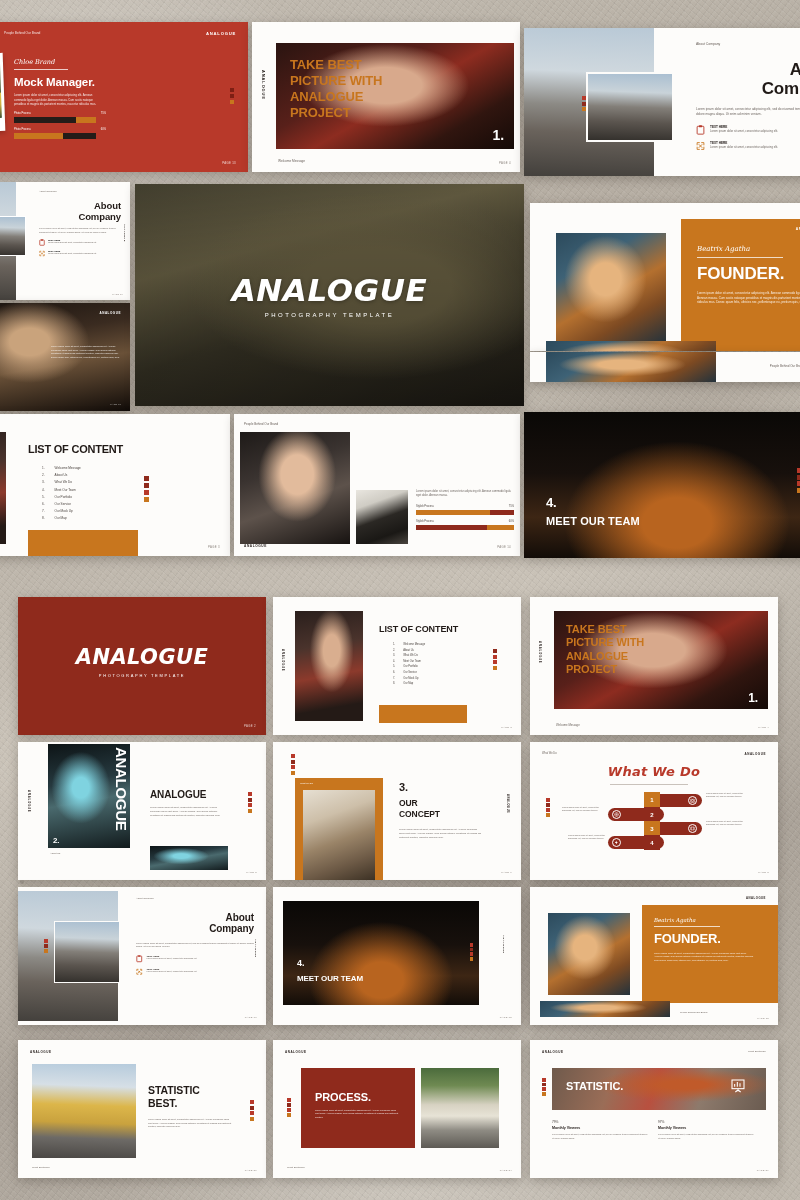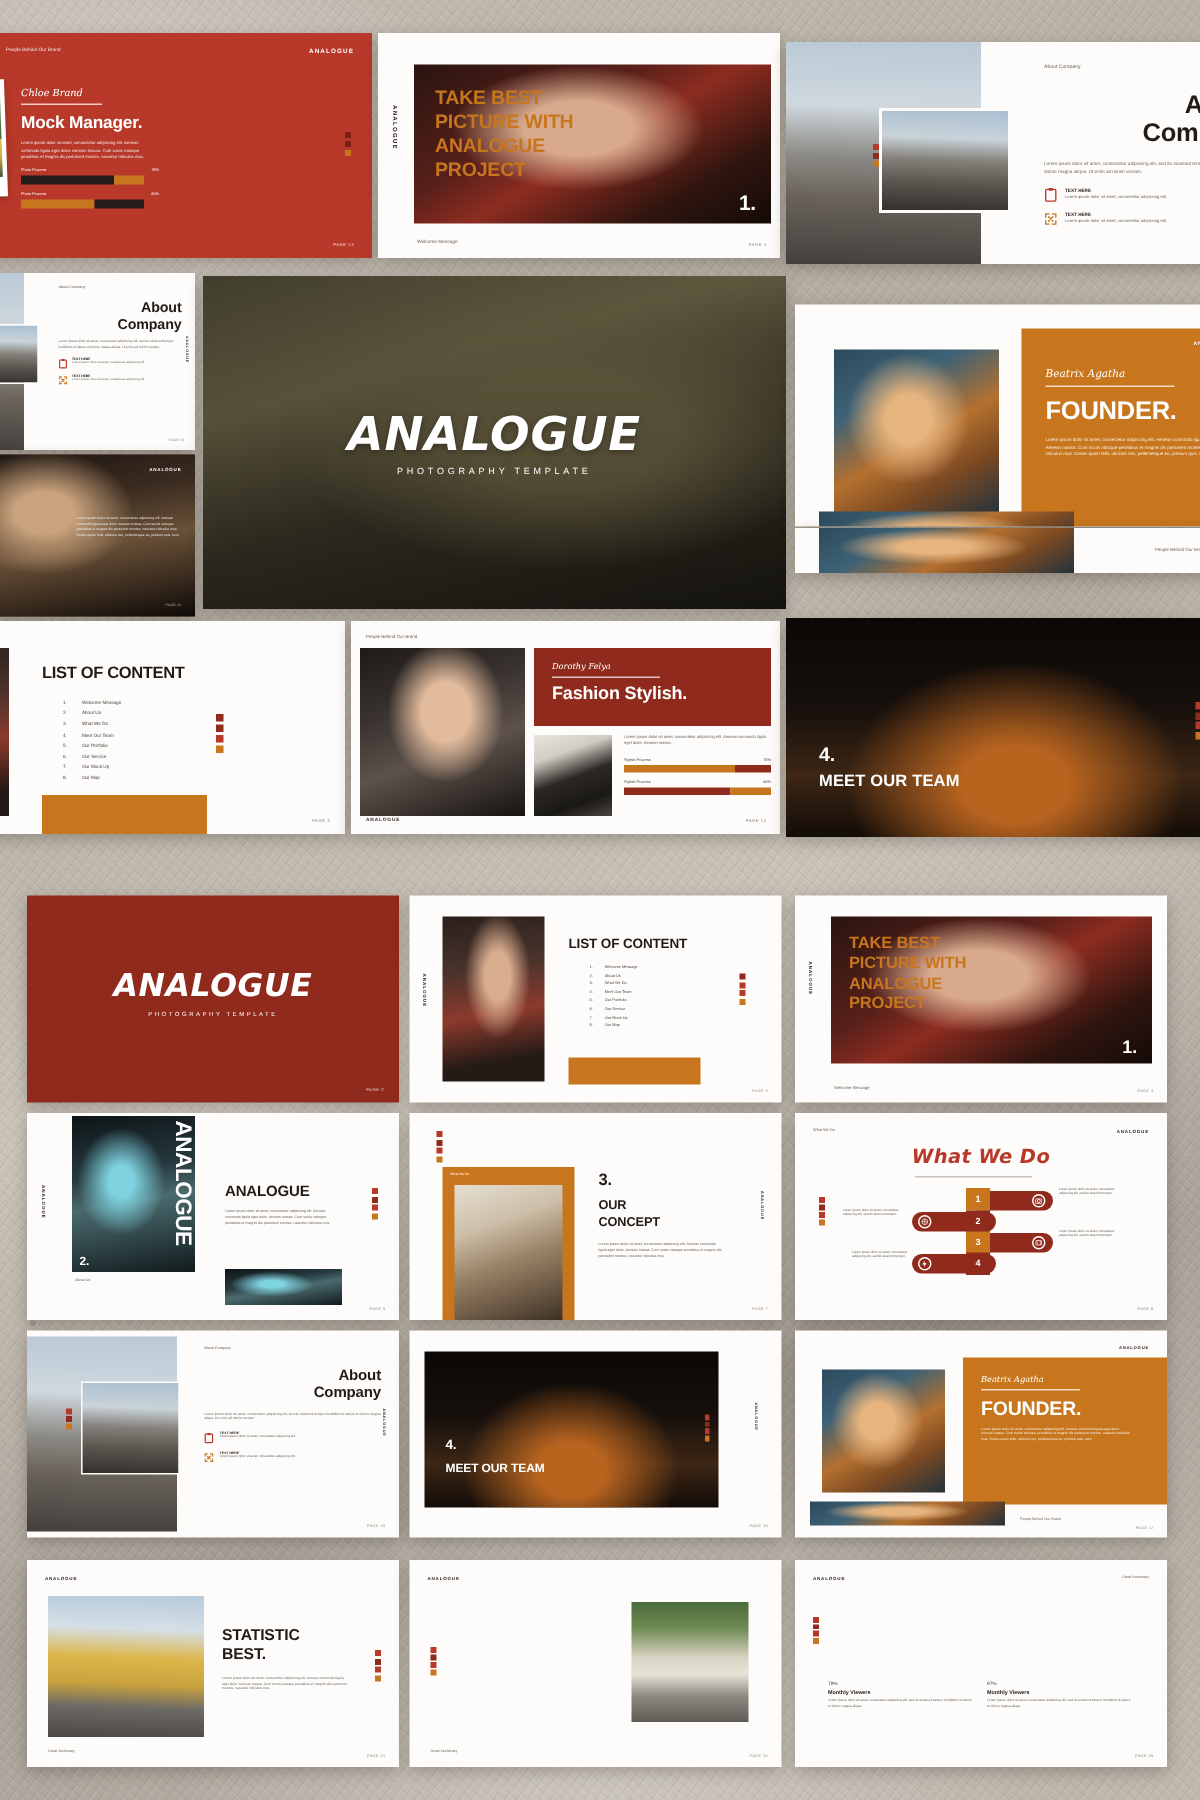--- a/index.html
+++ b/index.html
@@ -328,25 +328,20 @@
     <div class="sq" style="width:5px;height:5px;background:#b8392a"></div>
     <div class="sq o" style="width:5px;height:5px"></div>
   </div>
   <div class="orange" style="position:absolute;left:90px;bottom:0;width:110px;height:26px;"></div>
   <div class="pg" style="position:absolute;right:10px;bottom:7px;font-size:2.8px;">PAGE 3</div>
 </div>
 
 <div class="slide" style="left:234px;top:414px;width:286px;height:142px;">
   <div class="tag" style="position:absolute;left:10px;top:8px;font-size:3px;">People Behind Our Brand</div>
   <div class="ph ph-asian" style="position:absolute;left:6px;top:18px;width:110px;height:112px;"></div>
-  <div class="red" style="position:absolute;left:122px;top:18px;right:6px;height:52px;padding:10px 12px;">
-    <div class="script" style="font-size:5.5px;">Dorothy Felya</div>
-    <div style="height:1px;background:rgba(255,255,255,.72);width:72px;margin-top:3px;"></div>
-    <div class="hd w" style="font-size:12px;margin-top:4px;">Fashion Stylish.</div>
-  </div>
   <div class="ph ph-dress" style="position:absolute;left:122px;top:76px;width:52px;height:54px;"></div>
   <div style="position:absolute;left:182px;top:76px;right:6px;">
     <div class="lorem" style="font-size:2.7px;">Lorem ipsum dolor sit amet, consectetur adipiscing elit. Aenean commodo ligula eget dolor. Aenean massa.</div>
     <div style="margin-top:6px;">
       <div style="display:flex;justify-content:space-between;font-size:2.6px;color:#4b4440;">
         <span>Stylish Process</span>
           <span>75%</span>
         </div>
       <div class="bar-track" style="height:5px;margin-top:2px;">
           <div style="width:75%;background:#c8761e"></div>
@@ -633,28 +628,41 @@
 </div>
 
 <div class="slide" style="left:273px;top:1040px;width:248px;height:138px;">
   <div class="brand" style="position:absolute;left:12px;top:10px;font-size:3px;">ANALOGUE</div>
   <div class="sqcol" style="position:absolute;left:14px;top:58px;gap:1.5px;">
     <div class="sq" style="width:3.5px;height:3.5px;background:#b8392a"></div>
       <div class="sq" style="width:3.5px;height:3.5px"></div>
     <div class="sq" style="width:3.5px;height:3.5px;background:#b8392a"></div>
       <div class="sq o" style="width:3.5px;height:3.5px"></div>
     </div>
+  <div class="red" style="position:absolute;left:28px;top:28px;width:114px;height:80px;padding:24px 14px;">
+    <div class="hd w" style="font-size:11px;">PROCESS.</div>
+    <div class="lorem w" style="font-size:2.3px;margin-top:5px;">Lorem ipsum dolor sit amet, consectetur adipiscing elit. Aenean commodo ligula eget dolor. Aenean massa. Cum sociis natoque penatibus et magnis dis parturient montes.</div>
+  </div>
   <div class="ph ph-van" style="position:absolute;left:148px;top:28px;width:78px;height:80px;"></div>
   <div class="tag" style="position:absolute;left:14px;bottom:9px;font-size:2.4px;">Great Sectionary</div>
   <div class="pg" style="position:absolute;right:9px;bottom:6px;font-size:2.5px;">PAGE 24</div>
 </div>
 
 <div class="slide" style="left:530px;top:1040px;width:248px;height:138px;">
   <div class="brand" style="position:absolute;left:12px;top:10px;font-size:3px;">ANALOGUE</div>
   <div class="tag" style="position:absolute;right:12px;top:10px;font-size:2.4px;">Great Sectionary</div>
+  <div class="ph ph-crowd" style="position:absolute;left:22px;top:28px;right:12px;height:42px;
+       background:radial-gradient(ellipse at 62% 40%,#c05a2a 0 12%,rgba(0,0,0,0) 48%),linear-gradient(110deg,#6f5a4c 0%,#9a6d57 28%,#b8503f 48%,#8d7a6c 70%,#6a5b50 100%);">
+    <div class="hd w" style="position:absolute;left:14px;top:13px;font-size:11px;">STATISTIC.</div>
+    <svg width="16" height="16" viewBox="0 0 24 24" style="position:absolute;right:20px;top:10px;">
+      <rect x="3" y="3" width="18" height="13" fill="none" stroke="#fff" stroke-width="1.6"></rect>
+      <path d="M7 13V9M11 13V6M15 13v-5" stroke="#fff" stroke-width="1.6"></path>
+      <path d="M12 16v4M8 21l4-3 4 3" stroke="#fff" stroke-width="1.6" fill="none"></path>
+    </svg>
+  </div>
   <div class="sqcol" style="position:absolute;left:12px;top:38px;gap:1.2px;">
     <div class="sq" style="width:3.5px;height:3.5px;background:#b8392a"></div>
       <div class="sq" style="width:3.5px;height:3.5px"></div>
     <div class="sq" style="width:3.5px;height:3.5px;background:#b8392a"></div>
       <div class="sq o" style="width:3.5px;height:3.5px"></div>
     </div>
   <div style="position:absolute;left:22px;top:80px;width:98px;">
     <div style="font-size:3.2px;color:#3a332f;">79%</div>
     <div style="font-weight:700;font-size:3.6px;color:#211a17;margin-top:2px;">Monthly Viewers</div>
     <div class="lorem" style="font-size:2.2px;margin-top:3px;">Lorem ipsum dolor sit amet, consectetur adipiscing elit, sed do eiusmod tempor incididunt ut labore et dolore magna aliqua.</div>

